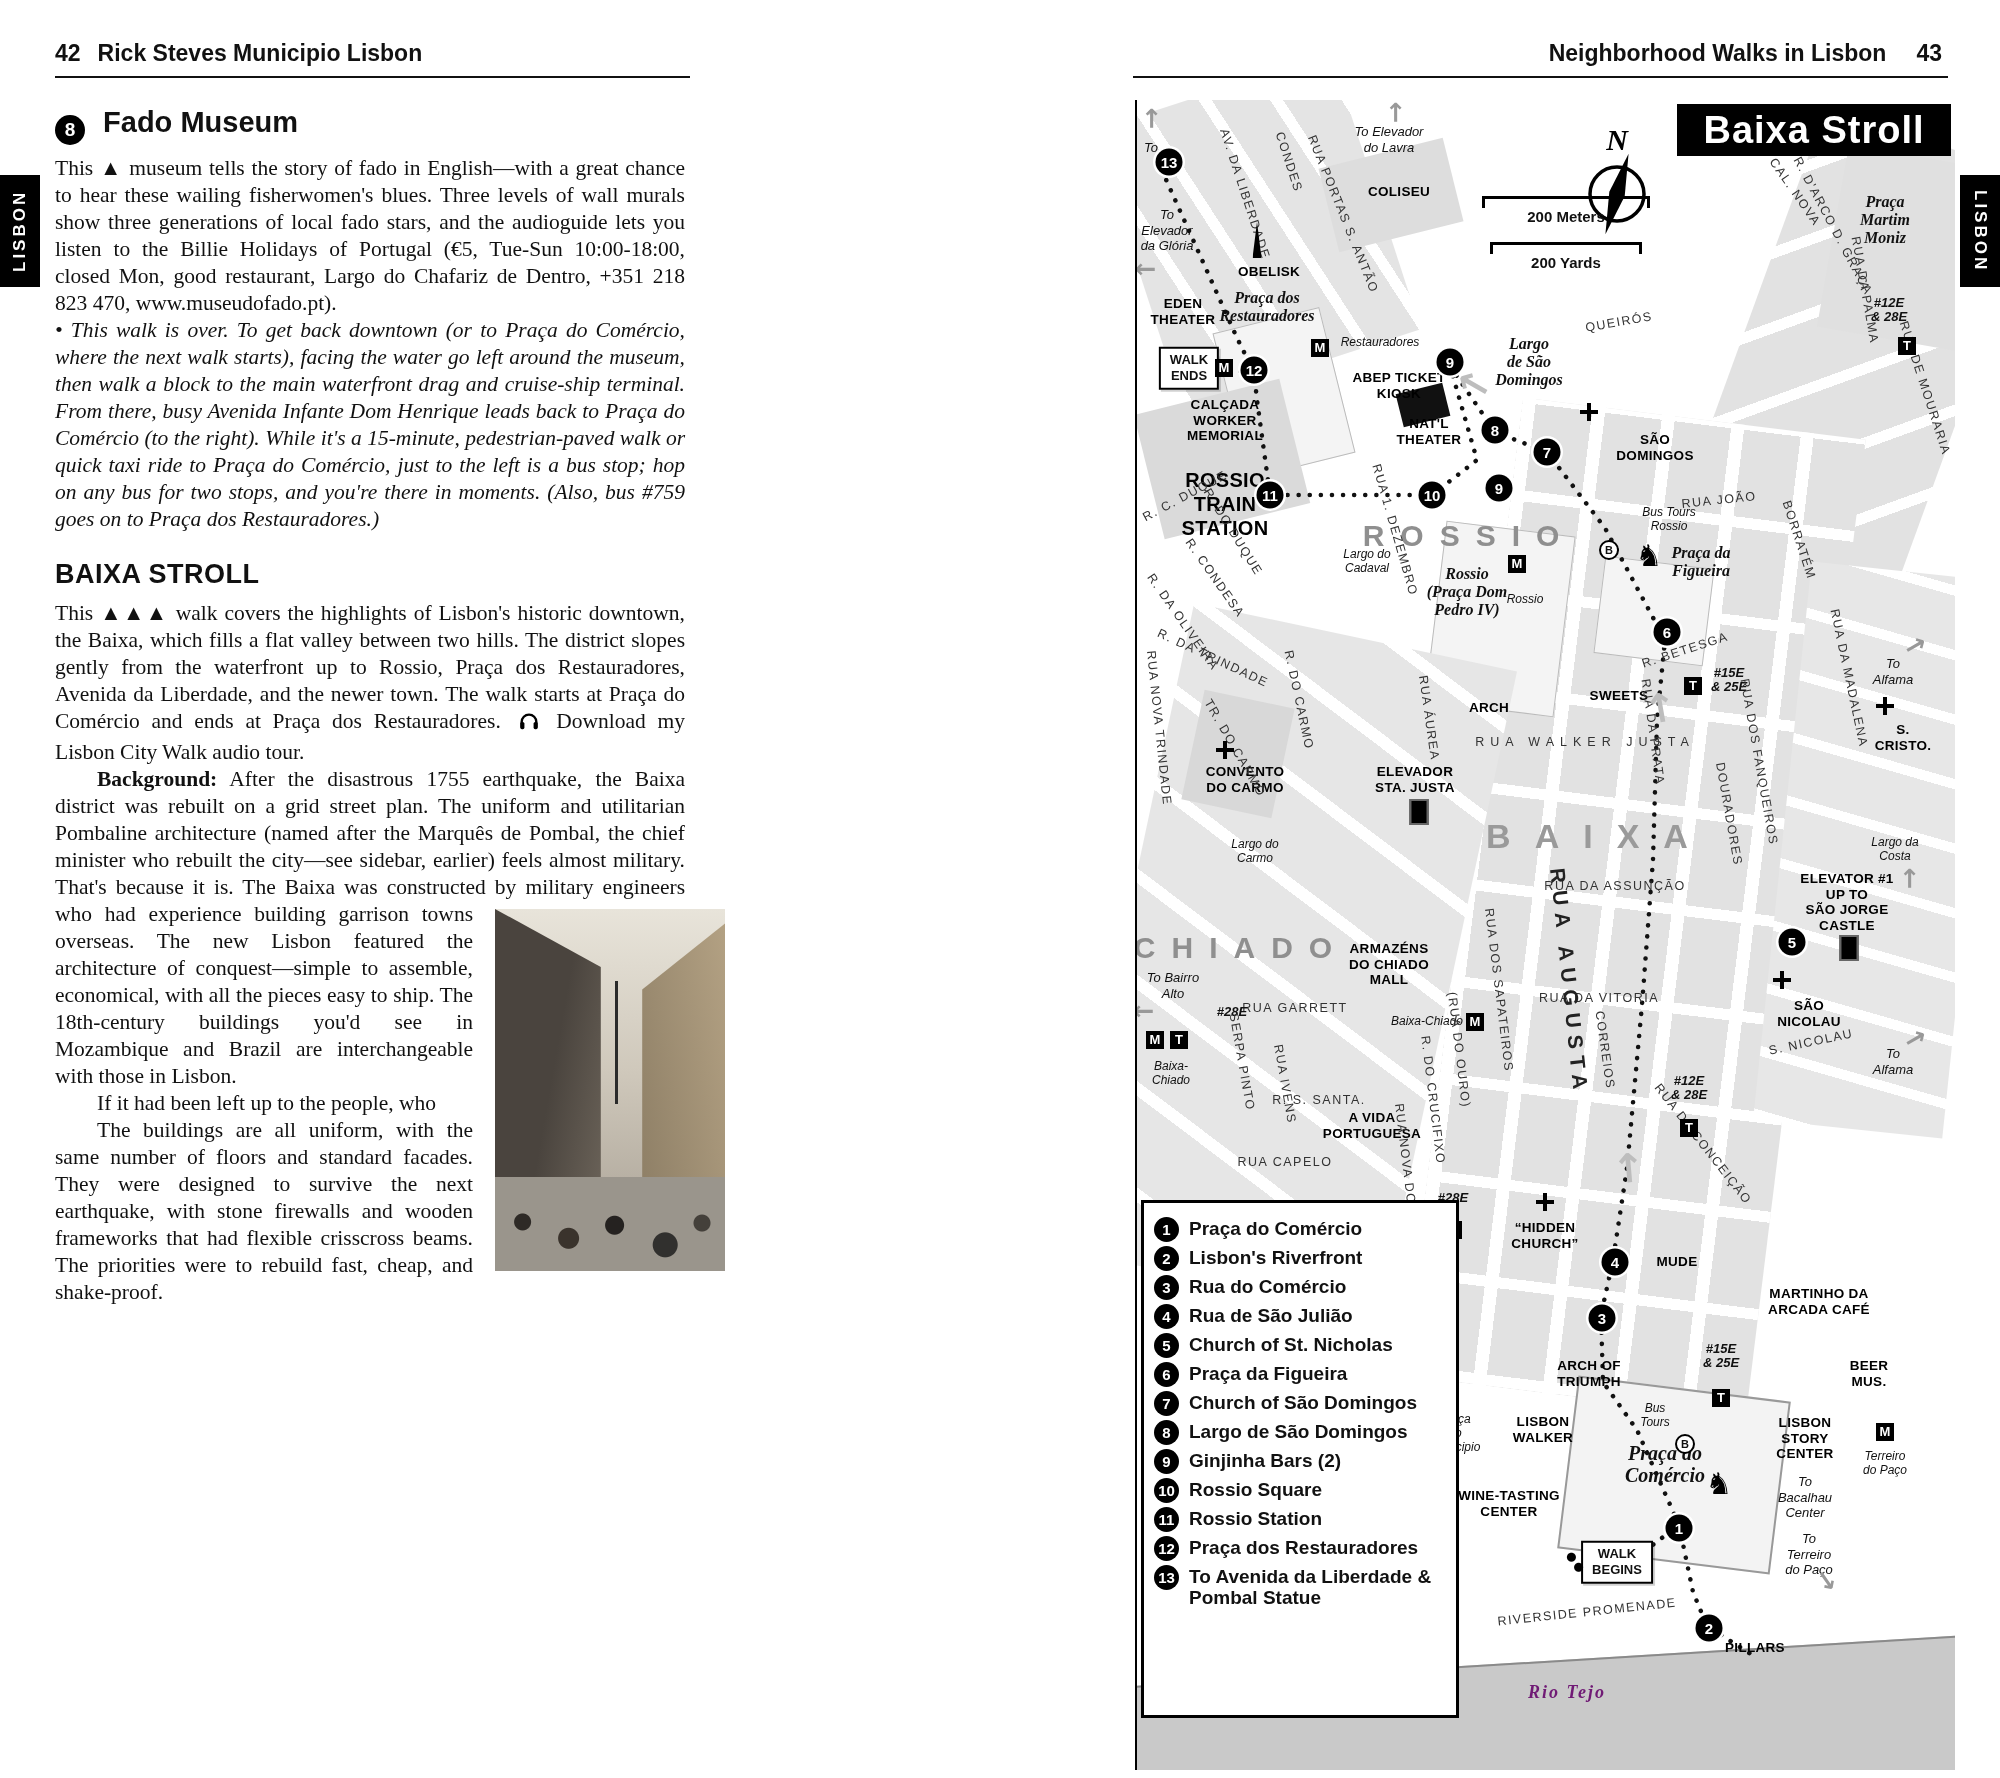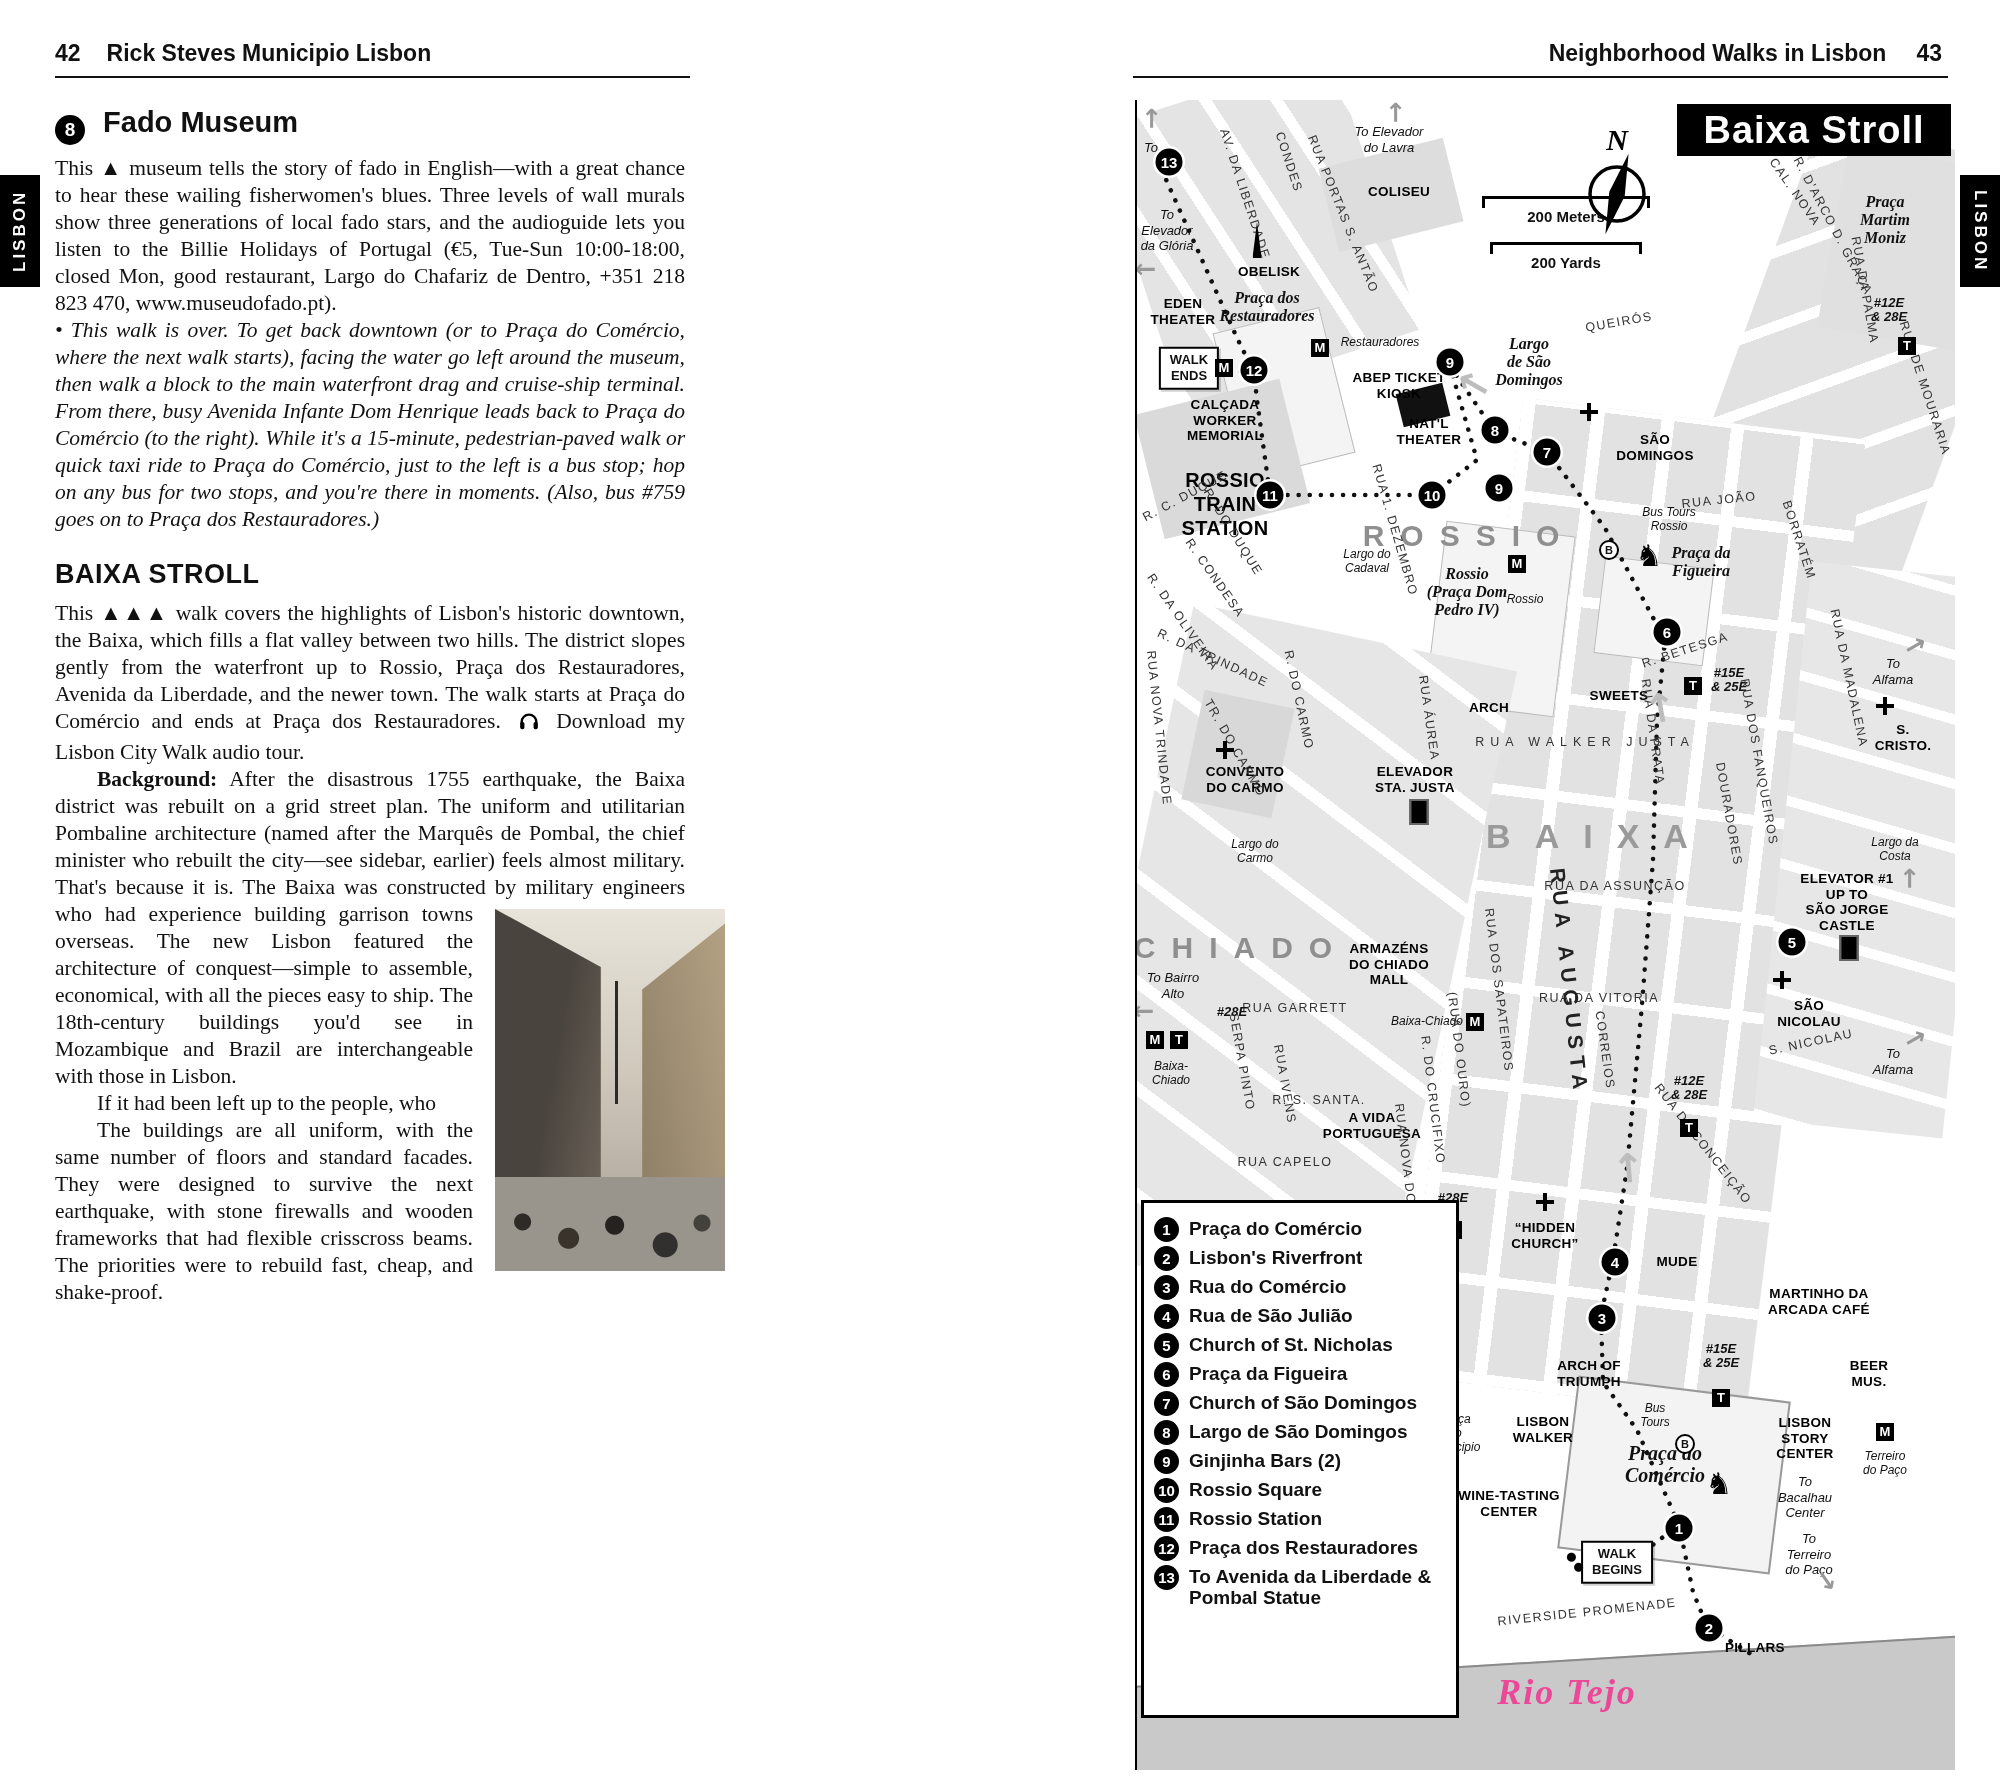--- a/index.html
+++ b/index.html
@@ -2,21 +2,21 @@
 <html><head>
 <meta charset="utf-8">
 <style>
   html,body{margin:0;padding:0;background:#888;}
   .sheet{position:relative;width:2000px;height:1778px;background:#fff;overflow:hidden;
          font-family:"Liberation Serif",serif;color:#111;}
 
   
   .hdr{position:absolute;top:40px;display:flex;align-items:baseline;
        font:bold 23px "Liberation Sans",sans-serif;color:#111;}
-  .hdr-l{left:55px;gap:26px;}
+  .hdr-l{left:55px;gap:17px;}
   .hdr-r{right:58px;gap:30px;}
   .rule{position:absolute;top:76px;height:2px;background:#111;}
   .rule-l{left:55px;width:635px;}
   .rule-r{left:1133px;width:815px;}
   .tab{position:absolute;width:40px;height:112px;background:#000;color:#fff;
        display:flex;align-items:center;justify-content:center;
        font:bold 17px "Liberation Sans",sans-serif;letter-spacing:3px;
        writing-mode:vertical-rl;}
   .tab-l{left:0;top:175px;transform:rotate(180deg);}
   .tab-r{right:0;top:175px;}
@@ -62,21 +62,21 @@
   .route{position:absolute;left:0;top:0;z-index:4;pointer-events:none;}
   .layer{position:absolute;inset:0;z-index:5;}
   .ml{position:absolute;white-space:pre-line;transform:translate(-50%,-50%) rotate(var(--r,0deg));}
   .st{font:500 12.5px "Liberation Sans",sans-serif;letter-spacing:1.5px;color:#333;white-space:nowrap;}
   .st-big{font-size:21px;letter-spacing:7px;color:#222;font-weight:600;}
   .st-sp{letter-spacing:6px;}
   .lm{font:bold 13.5px/1.15 "Liberation Sans",sans-serif;text-align:center;color:#000;letter-spacing:.3px;}
   .lm-big{font-size:20px;line-height:1.2;}
   .pl{font:bold italic 16px/1.12 "Liberation Serif",serif;text-align:center;}
   .pl-big{font-size:20px;}
-  .water{font-size:36px;letter-spacing:2px;color:#ec4899;}
+  .water{font-size:18px;letter-spacing:2px;color:#701a75;}
   .d{font:600 30px "Liberation Sans",sans-serif;color:#8f8f8f;letter-spacing:16px;white-space:nowrap;}
   .d-big{font-size:34px;letter-spacing:24px;color:#9a9a9a;margin-top:18px;}
   .no{font:italic 13px/1.2 "Liberation Sans",sans-serif;text-align:center;}
   .sm{font:italic 12px/1.15 "Liberation Sans",sans-serif;text-align:center;}
   .tram{font:bold italic 13px/1.1 "Liberation Sans",sans-serif;text-align:center;}
   .boxed{font:bold 13px/1.25 "Liberation Sans",sans-serif;background:#fff;border:2.5px solid #000;
          padding:3px 9px;text-align:center;box-shadow:2px 2px 0 rgba(0,0,0,.18);}
   .ic{position:absolute;transform:translate(-50%,-50%) rotate(var(--r,0deg));z-index:6;}
   .ic-m,.ic-t{background:#000;color:#fff;font:bold 13px/18px "Liberation Sans",sans-serif;
               width:18px;height:18px;text-align:center;}

